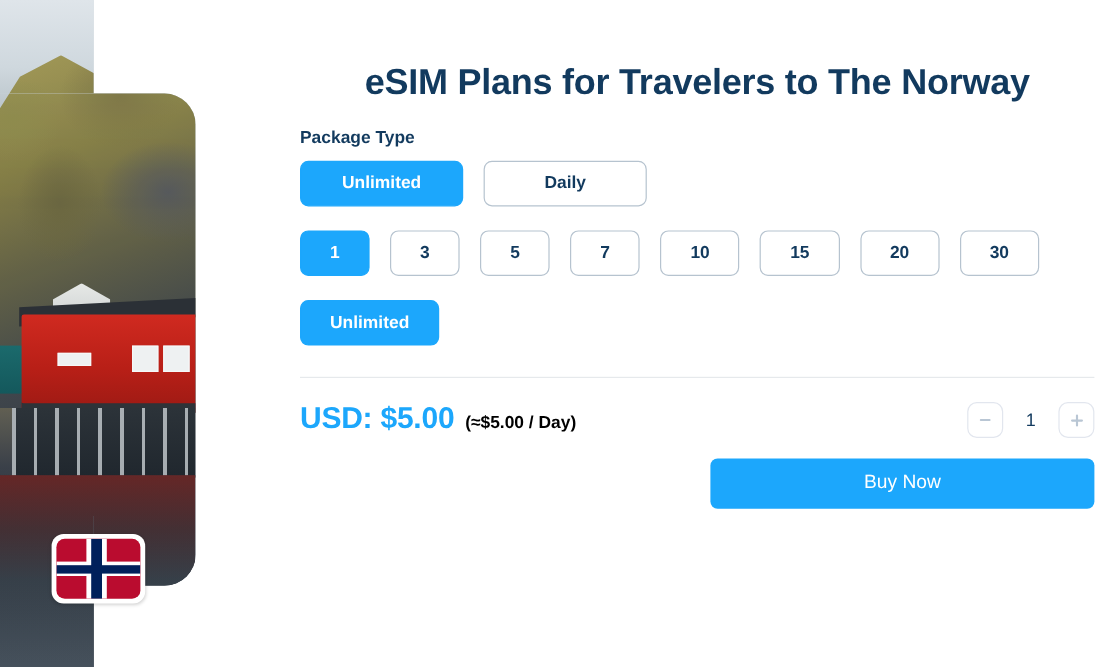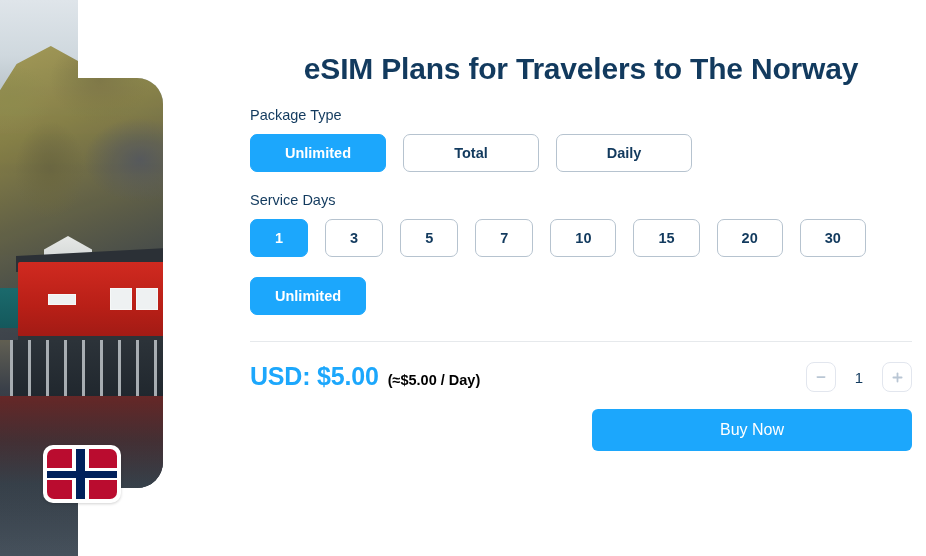--- a/index.html
+++ b/index.html
@@ -190,21 +190,21 @@
     color: #123a5e;
     letter-spacing: -0.2px;
     text-align: center;
     line-height: 1.2;
     white-space: nowrap;
   }
 
   .section { margin-top: 20px; }
   .section-label {
     font-size: 14.5px;
-    font-weight: normal;
+    font-weight: bold;
     color: #123a5e;
     margin-bottom: 11px;
   }
 
   .opt-row {
     display: flex;
     flex-wrap: wrap;
     gap: 17px;
   }
   .opt-btn {
@@ -354,27 +354,25 @@
 </div>
 
 <div id="content">
 
   <h1 id="page-title">eSIM Plans for Travelers to The Norway</h1>
 
   <div class="section">
     <div class="section-label">Package Type</div>
     <div class="opt-row">
       <button class="opt-btn wide selected">Unlimited</button>
-      <button class="opt-btn wide">Total</button>
       <button class="opt-btn wide">Daily</button>
     </div>
   </div>
 
   <div class="section">
-    <div class="section-label">Service Days</div>
     <div class="opt-row">
       <button class="opt-btn selected">1</button>
       <button class="opt-btn">3</button>
       <button class="opt-btn">5</button>
       <button class="opt-btn">7</button>
       <button class="opt-btn">10</button>
       <button class="opt-btn">15</button>
       <button class="opt-btn">20</button>
       <button class="opt-btn">30</button>
     </div>

